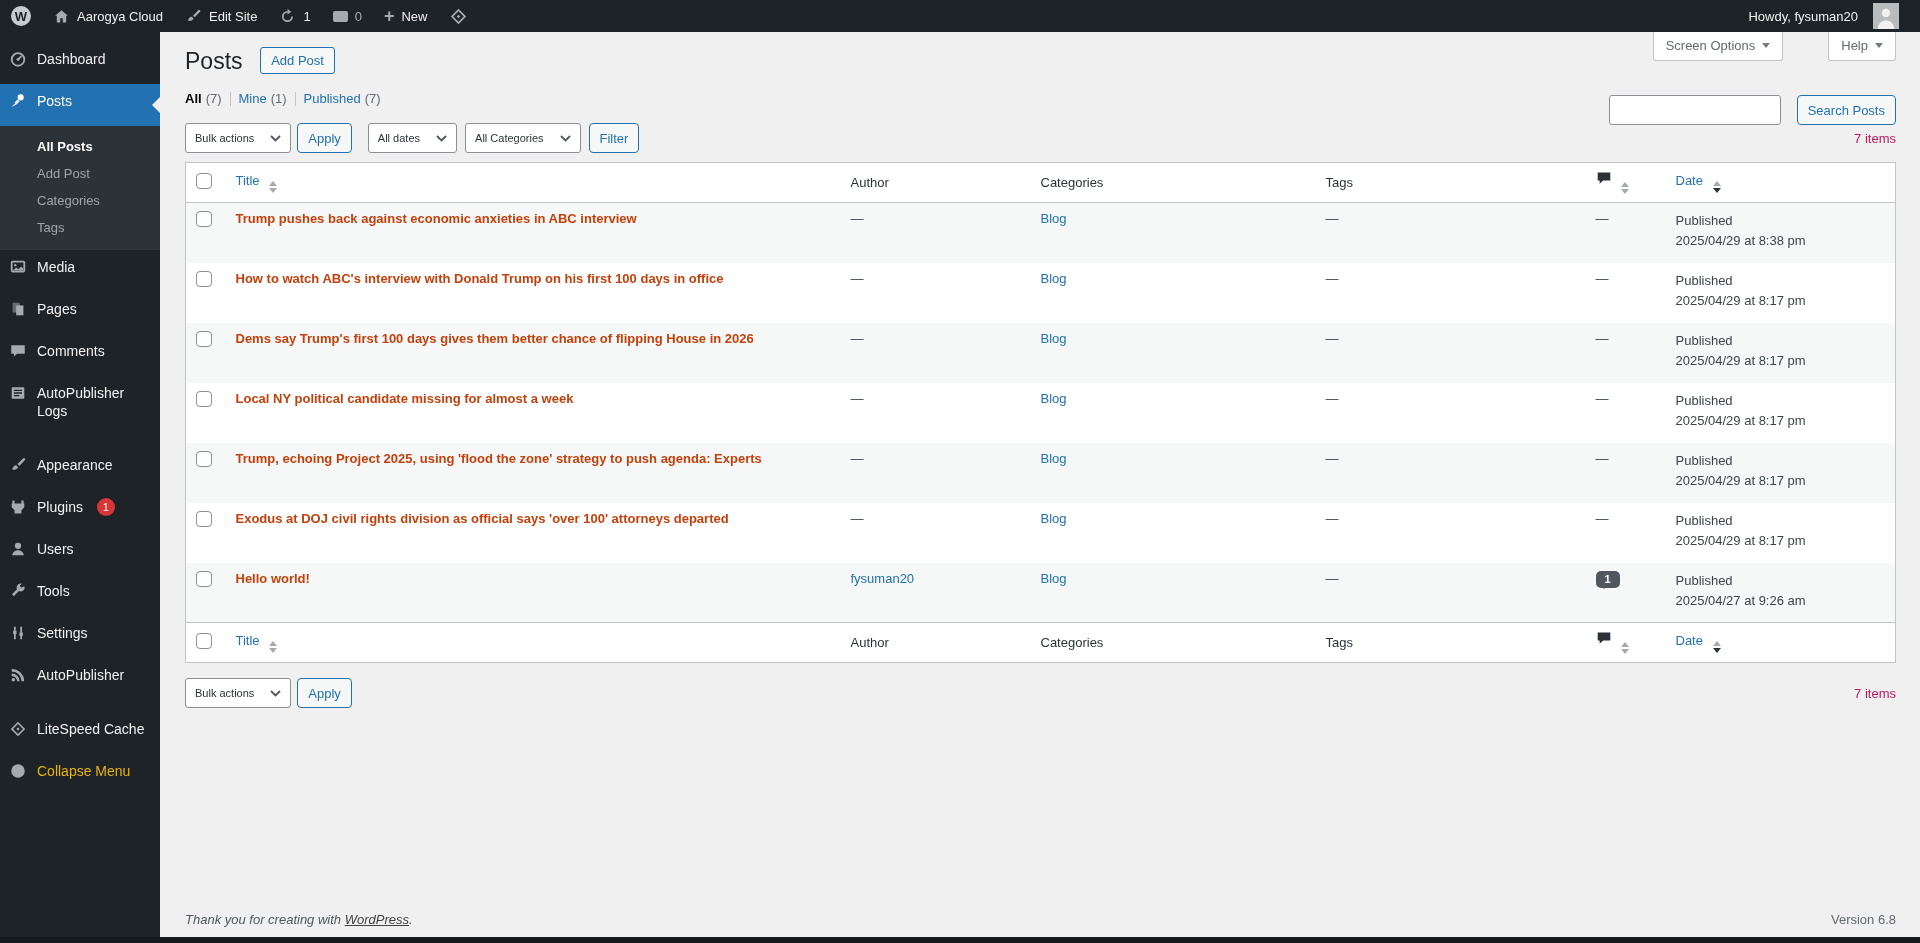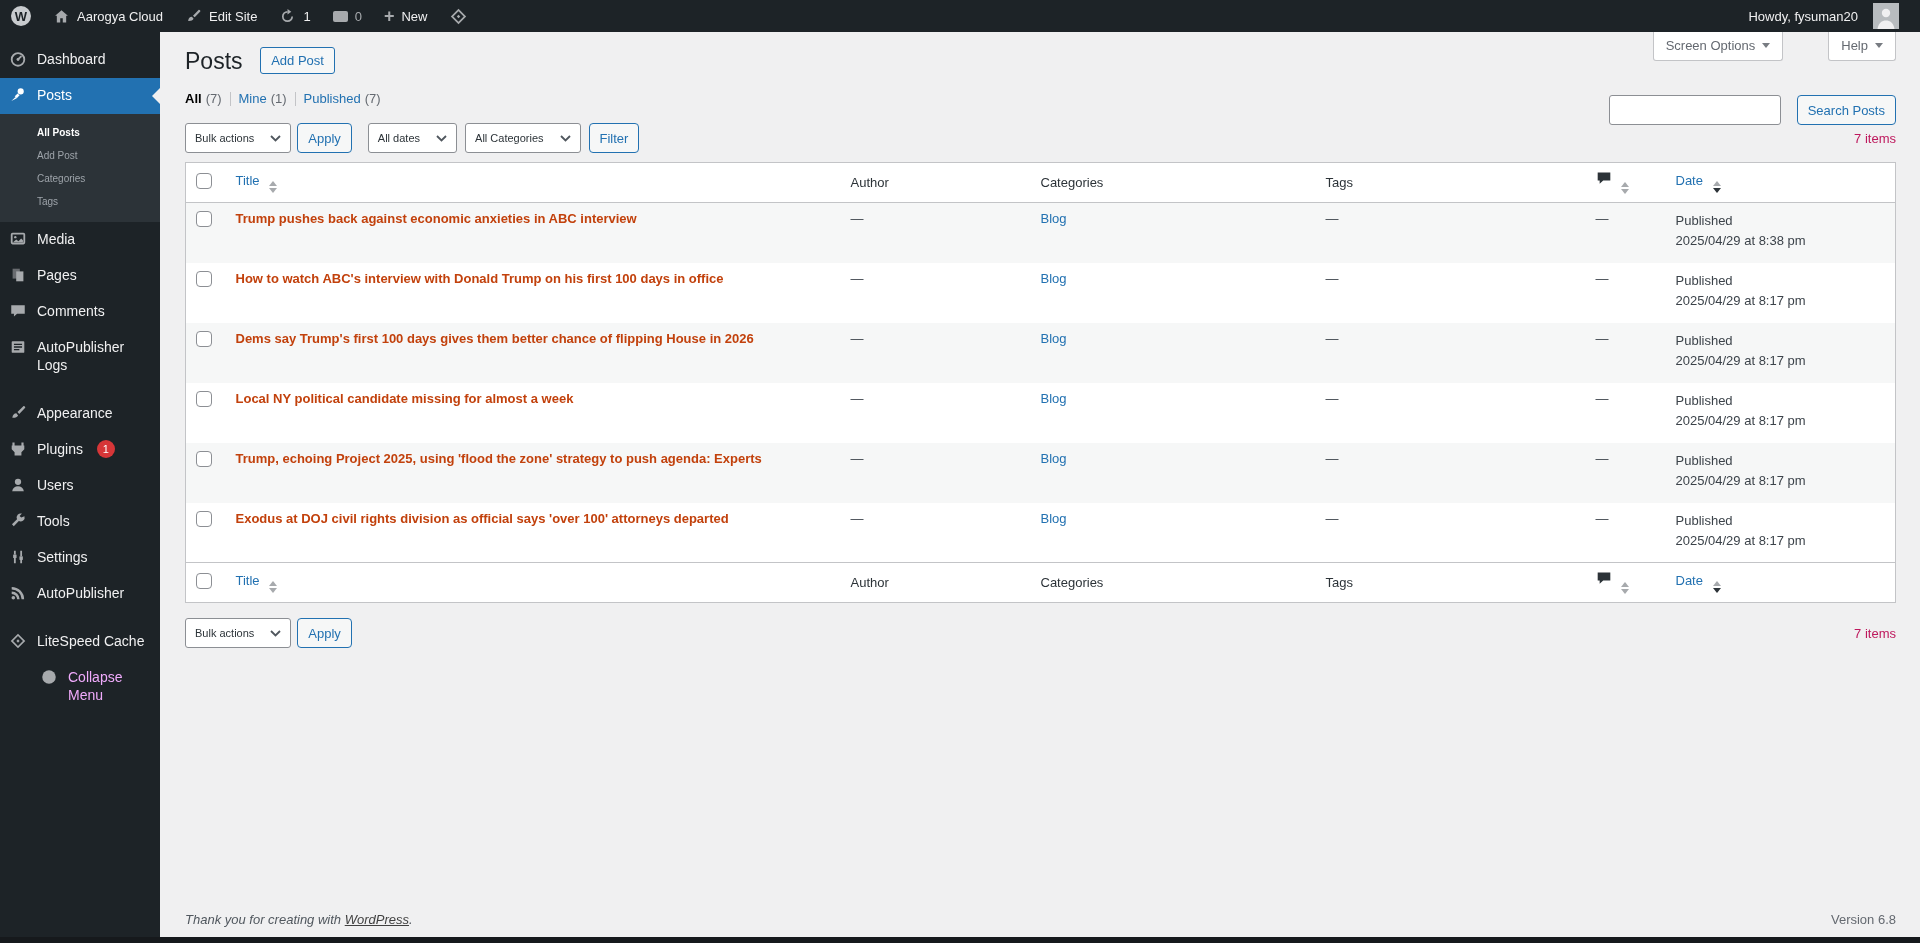--- a/index.html
+++ b/index.html
@@ -16,30 +16,30 @@
   .ab-bubble { position:relative; width:15px; height:11px; background:#a7aaad; border-radius:2px; display:inline-block; }
   .ab-bubble::after { content:""; position:absolute; left:3px; bottom:-4px; border:4px solid transparent; border-top-color:#a7aaad; border-left-width:2px; border-right-width:2px; }
   .ab-plus { font-size:18px; font-weight:bold; color:#a7aaad; line-height:1; }
   .ab-dim { color:#a7aaad; }
   .ab-right { margin-left:auto; display:flex; align-items:center; padding-right:10px; }
   .avatar { width:26px; height:26px; margin-left:8px; overflow:hidden; display:block; }
 
   
   #sidebar { position:absolute; top:32px; left:0; width:160px; height:911px; background:#1d2327; color:#f0f0f1; z-index:40; }
   #sidebar ul { list-style:none; margin:0; padding:10px 0 0 0; }
-  .menu-item { display:flex; align-items:flex-start; gap:10px; padding:8px 8px 10px 9px; font-size:14px; line-height:18px; color:#f0f0f1; cursor:pointer; position:relative; }
+  .menu-item { display:flex; align-items:flex-start; gap:10px; padding:8px 8px 16px 9px; font-size:14px; line-height:18px; color:#f0f0f1; cursor:pointer; position:relative; }
   .menu-item svg { flex:0 0 18px; margin-top:0; }
   .menu-item svg * { fill:#a7aaad; }
   .menu-item svg .stroke { fill:none; stroke:#a7aaad; }
   .menu-item.active { background:#2271b1; color:#fff; }
   .menu-item.active svg * { fill:#fff; }
   .menu-item.active::after { content:""; position:absolute; right:0; top:50%; margin-top:-8px; border:8px solid transparent; border-right-color:#f0f0f1; }
-  .menu-item.dim-label { color:#f0abfc;margin-left:31px; }
+  .menu-item.dim-label { color:#eab308; }
   .submenu { background:#2c3338; padding:7px 0 9px 0 !important; }
-  .submenu li { display:block; padding:6px 8px 6px 37px; font-size:10px; color:#9ea4aa; cursor:pointer; }
+  .submenu li { display:block; padding:6px 8px 6px 37px; font-size:13px; color:#9ea4aa; cursor:pointer; }
   .submenu li.current { color:#fff; font-weight:bold; }
   .menu-sep { height:12px; }
   .badge { display:inline-block; min-width:18px; height:18px; line-height:18px; border-radius:50%; background:#d63638; color:#fff; font-size:11px; text-align:center; margin-left:4px; }
 
   
   #main { position:absolute; left:160px; top:32px; right:0; bottom:0; background:#f0f0f1; }
   .screen-meta { position:absolute; top:0; right:24px; display:flex; gap:45px; z-index:10; }
   .meta-tab { background:#fff; border:1px solid #c3c4c7; border-top:none; border-radius:0 0 3px 3px; padding:6px 12px 7px; color:#646970; font-size:13px; display:flex; align-items:center; gap:7px; cursor:pointer; }
   .tri-down { width:0; height:0; border-left:4px solid transparent; border-right:4px solid transparent; border-top:5px solid #787c82; }
 
@@ -416,20 +416,29 @@
   <tr>
     <th><span class="checkbox"></span></th>
     <td><a class="row-title">Exodus at DOJ civil rights division as official says 'over 100' attorneys departed</a></td>
     <td class="author-cell"><span>—</span></td>
     <td><a class="cat-link">Blog</a></td>
     <td><span>—</span></td>
     <td><span>—</span></td>
     <td class="date-cell"><span>Published</span><br><span>2025/04/29 at 8:17 pm</span></td>
   </tr>
 
+  <tr>
+    <th><span class="checkbox"></span></th>
+    <td><a class="row-title">Hello world!</a></td>
+    <td class="author-cell"><span class="author-link">fysuman20</span></td>
+    <td><a class="cat-link">Blog</a></td>
+    <td><span>—</span></td>
+    <td><span><span class="comment-bubble">1</span></span></td>
+    <td class="date-cell"><span>Published</span><br><span>2025/04/27 at 9:26 am</span></td>
+  </tr>
 </tbody>
         <tfoot>
           <tr>
             <th><span class="checkbox"></span></th>
             <th>
               <a class="hdr-link">Title</a>
               <span class="sorting">
                   <i class="up"></i>
                   <i class="down"></i>
                 </span>

